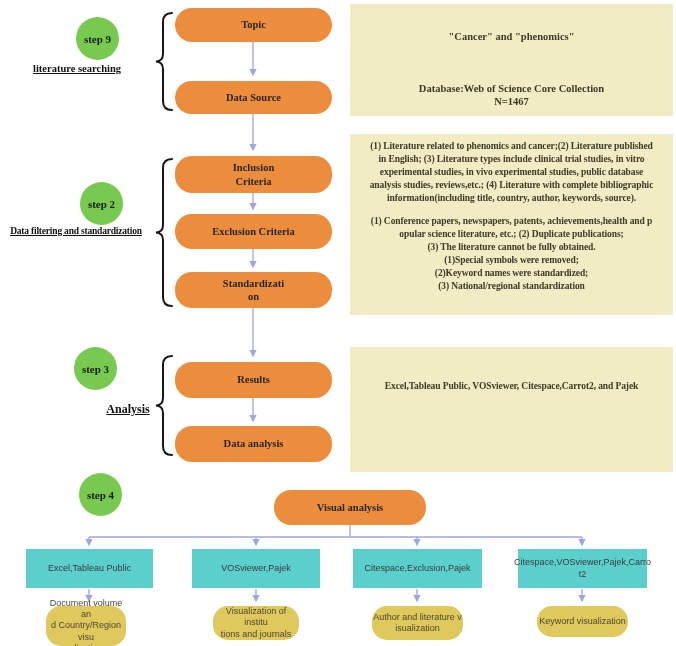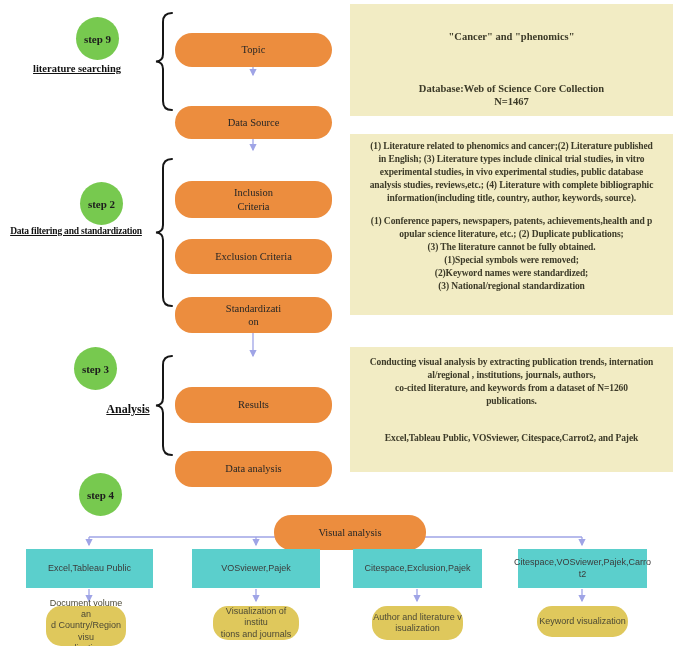--- a/index.html
+++ b/index.html
@@ -19,21 +19,21 @@
     display:flex; align-items:center; justify-content:center;
     font-weight:bold; font-size:11px; color:#1d1d1d;
   }
   .step-label{
     font-weight:bold; color:#111; text-align:center; line-height:1.1;text-decoration:underline;
   }
   
   .flow-box{
     left:175px; width:157px; background:var(--orange); border-radius:17px;
     display:flex; align-items:center; justify-content:center; text-align:center;
-    font-weight:normal; font-size:10.5px; color:#262626; line-height:1.25;margin-top:25px;
+    font-weight:bold; font-size:10.5px; color:#262626; line-height:1.25;
   }
   .flow-box.wide{left:274px; width:152px;}
   
   .panel{
     left:350px; width:323px; background:var(--beige); color:var(--panel-ink);
     font-weight:bold; text-align:center; box-sizing:border-box;
   }
   .panel p{margin:0; white-space:pre-line;}
   .panel-title{font-size:10.5px; line-height:1.3;}
   .panel-body{font-size:9.5px; line-height:13px; letter-spacing:-0.1px;}
@@ -124,24 +124,20 @@
 information(including title, country, author, keywords, source).</p>
     <p class="panel-body" style="margin-top:10px">(1) Conference papers, newspapers, patents, achievements,health and p
 opular science literature, etc.; (2) Duplicate publications;
 (3) The literature cannot be fully obtained.</p>
     <p class="panel-body" style="margin-top:0">(1)Special symbols were removed;
 (2)Keyword names were standardized;
 (3)  National/regional standardization</p>
   </div>
 
   <div class="abs panel" style="top:347px;height:125px;padding-top:9px">
-    <p class="panel-body">Conducting visual analysis by extracting publication trends, internation
-al/regional , institutions, journals, authors,
-co-cited literature, and keywords from a dataset of N=1260
-publications.</p>
     <p class="panel-body" style="margin-top:24px">Excel,Tableau Public, VOSviewer, Citespace,Carrot2, and Pajek</p>
   </div>
 
   <div class="abs tool-box" style="left:26px;width:127px">Excel,Tableau Public</div>
   <div class="abs tool-box" style="left:192px;width:128px">VOSviewer,Pajek</div>
   <div class="abs tool-box" style="left:353px;width:129px">Citespace,Exclusion,Pajek</div>
   <div class="abs tool-box" style="left:518px;width:129px">Citespace,VOSviewer,Pajek,Carro
 t2</div>
 
   <div class="abs out-box" style="left:46px;width:80px;height:40px">Document volume an

